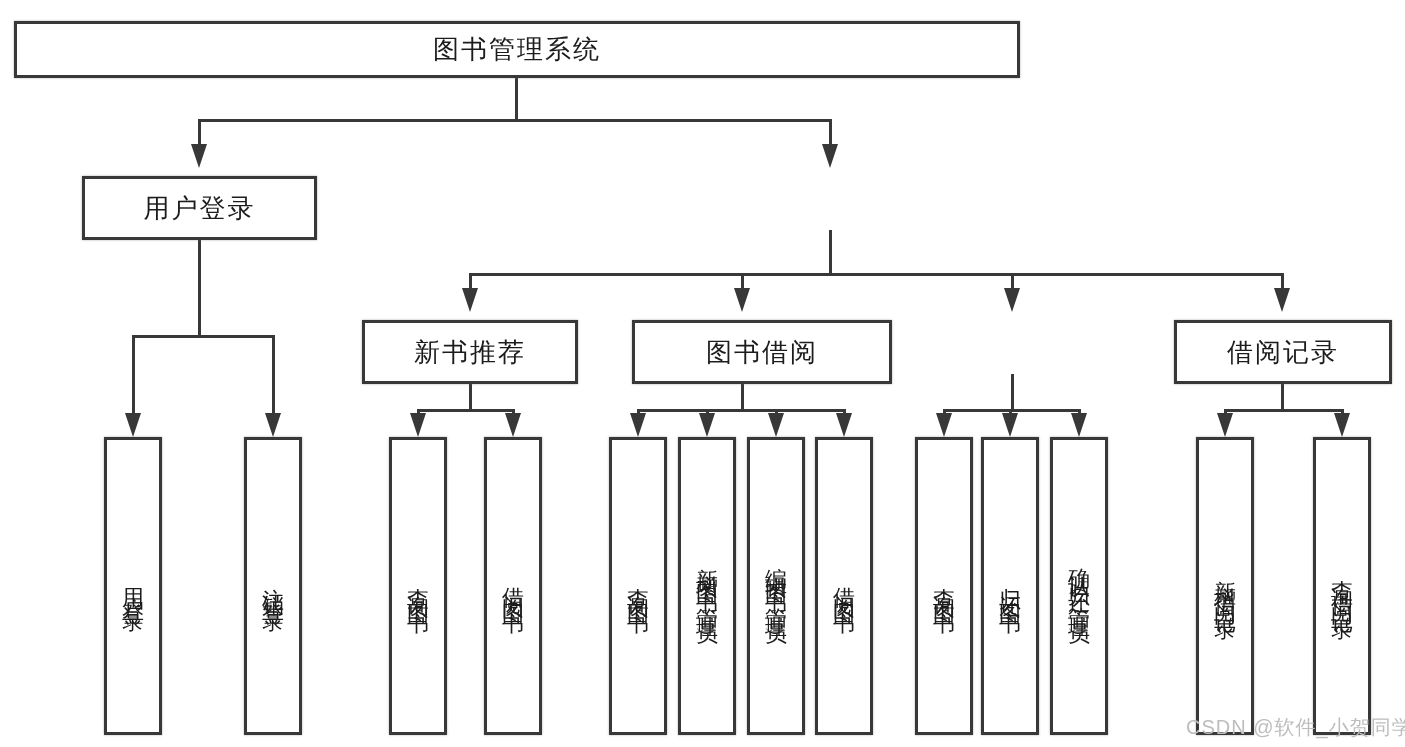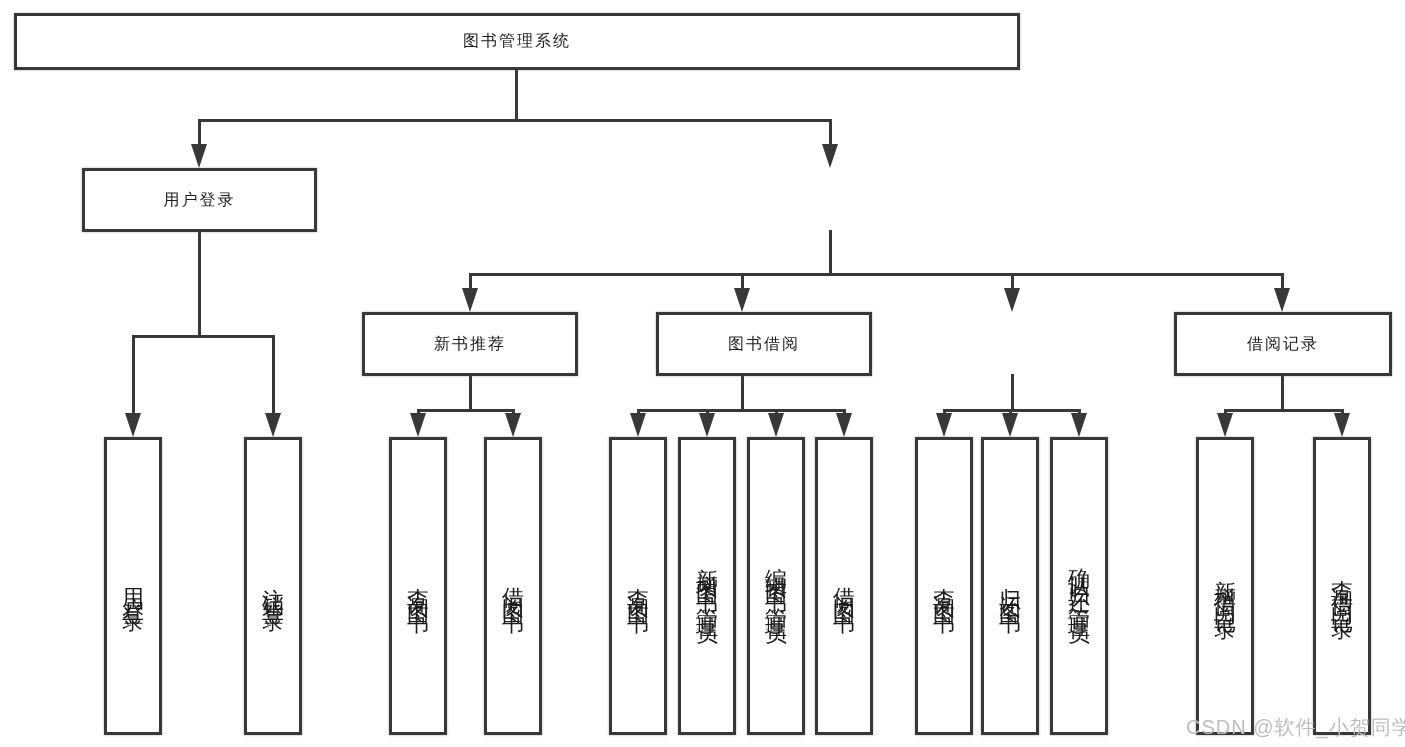--- a/index.html
+++ b/index.html
@@ -11,22 +11,23 @@
   html,body{margin:0;padding:0;background:var(--bg);}
   .canvas{
     position:relative;width:1405px;height:747px;background:var(--bg);
     font-family:"Liberation Sans","DejaVu Sans",sans-serif;
     color:var(--text);overflow:hidden;
   }
   
   .box{
     position:absolute;box-sizing:border-box;border:3px solid var(--line);
     background:var(--bg);display:flex;align-items:center;justify-content:center;
-    font-size:16px;letter-spacing:2px;box-shadow:0 0 2px rgba(110,110,110,.55);
+    font-size:26px;letter-spacing:2px;box-shadow:0 0 2px rgba(110,110,110,.55);
     z-index:2;
+    margin-top:8px;
   }
   .vbox{
     position:absolute;box-sizing:border-box;border:3px solid var(--line);
     background:var(--bg);top:437px;width:58px;height:298px;
     display:flex;align-items:center;justify-content:center;
     writing-mode:vertical-rl;text-orientation:mixed;
     font-size:22px;letter-spacing:8px;box-shadow:0 0 2px rgba(110,110,110,.55);
     z-index:2;
   }
   
@@ -104,21 +105,21 @@
   <div class="vl" style="left:1224px;top:409px;height:8px"></div>
   <div class="ar" style="left:1217px;top:413px"></div>
   <div class="vl" style="left:1341px;top:409px;height:8px"></div>
   <div class="ar" style="left:1334px;top:413px"></div>
 
   <div class="box" style="left:14px;top:13px;width:1006px;height:57px">图书管理系统</div>
 
   <div class="box" style="left:82px;top:168px;width:235px;height:64px">用户登录</div>
 
   <div class="box" style="left:362px;top:312px;width:216px;height:64px">新书推荐</div>
-  <div class="box" style="left:656px;top:312px;width:216px;height:64px">图书借阅</div>
+  <div class="box" style="left:632px;top:312px;width:260px;height:64px">图书借阅</div>
   <div class="box" style="left:1174px;top:312px;width:218px;height:64px">借阅记录</div>
 
   <div class="vbox" style="left:104px">用户登录</div>
   <div class="vbox" style="left:244px">注销登录</div>
 
   <div class="vbox" style="left:389px">查询图书</div>
   <div class="vbox" style="left:484px">借阅图书</div>
 
   <div class="vbox" style="left:609px">查询图书</div>
   <div class="vbox" style="left:678px">新增图书（管理员）</div>

